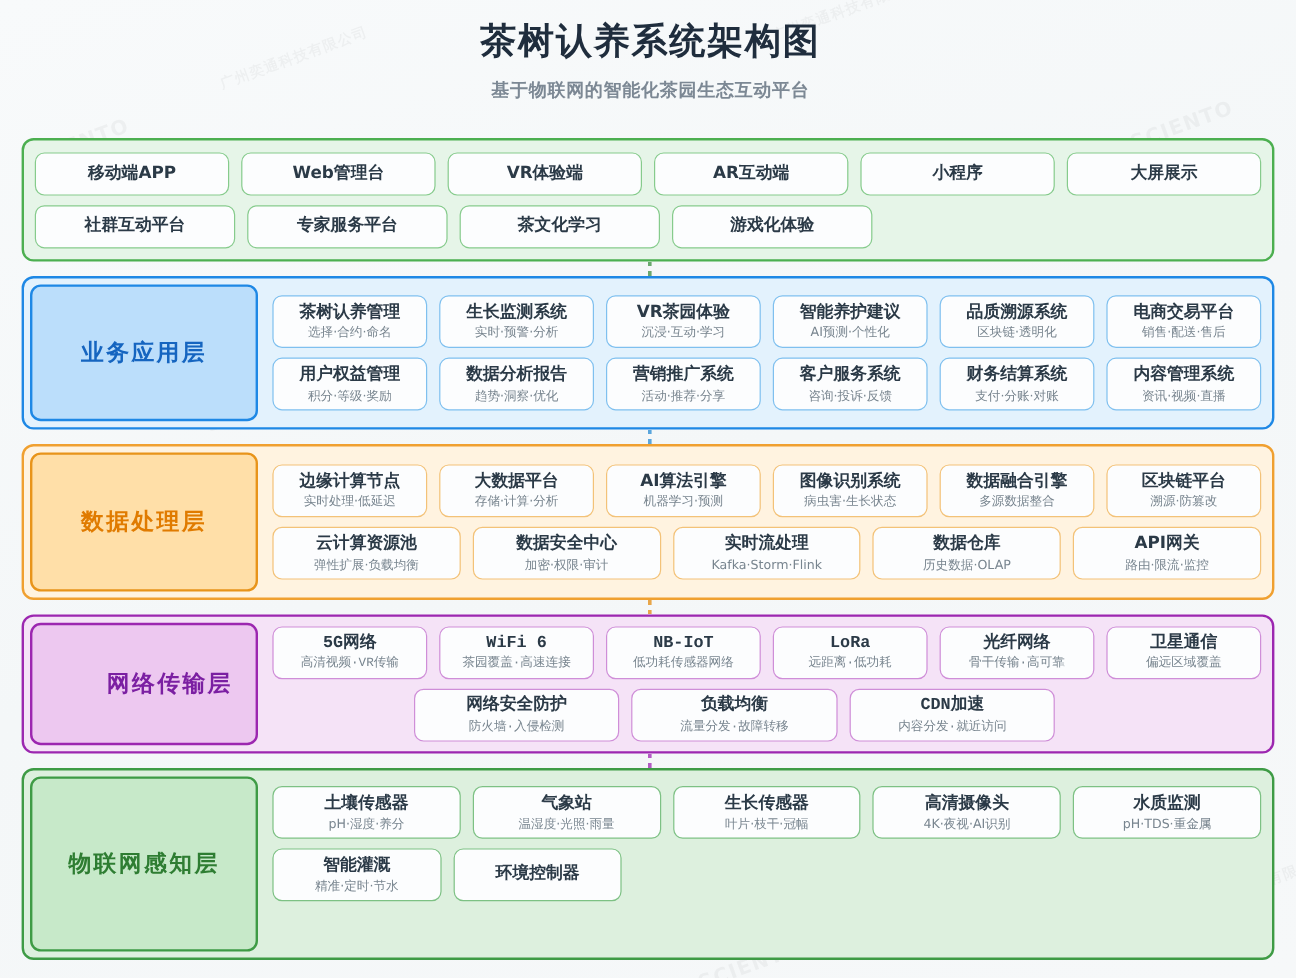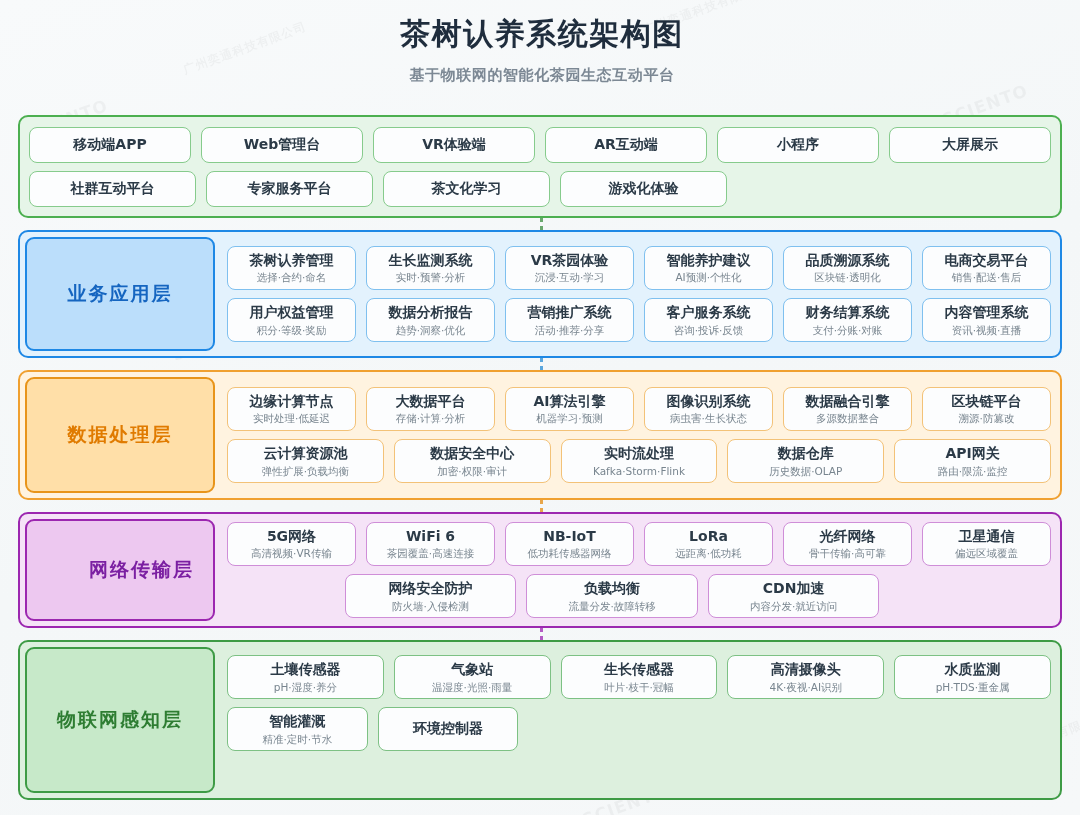--- a/index.html
+++ b/index.html
@@ -120,21 +120,21 @@
   .lyr-app .node { border: 1.6px solid #7fc0ef; }
 
   
   .lyr-data { background: #fff3e0; border: 2px solid #f0a030; }
   .lyr-data .layer-label { background: #ffdfa8; border: 2px solid #e8941a; color: #e07b00; }
   .lyr-data .node { border: 1.6px solid #f3c278; }
 
   
   .lyr-net { background: #f5e3f7; border: 2px solid #9c27b0; }
   .lyr-net .layer-label { background: #edc8f0; border: 2px solid #9c27b0; color: #7b1fa2; padding-left: 43px; }
-  .lyr-net .node { border: 1.6px solid #cf8ed8; }
+  .lyr-net .node { border: 1.6px solid #cf8ed8; font-family: Liberation Mono, monospace; }
 
   
   .lyr-iot { background: #ddf0de; border: 2px solid #3e9b45; }
   .lyr-iot .layer-label { background: #c7e9c9; border: 2px solid #3e9b45; color: #2e7d32; }
   .lyr-iot .node { border: 1.6px solid #7dc184; }
 
   
   .connector {
     position: absolute;
     left: 540px;

